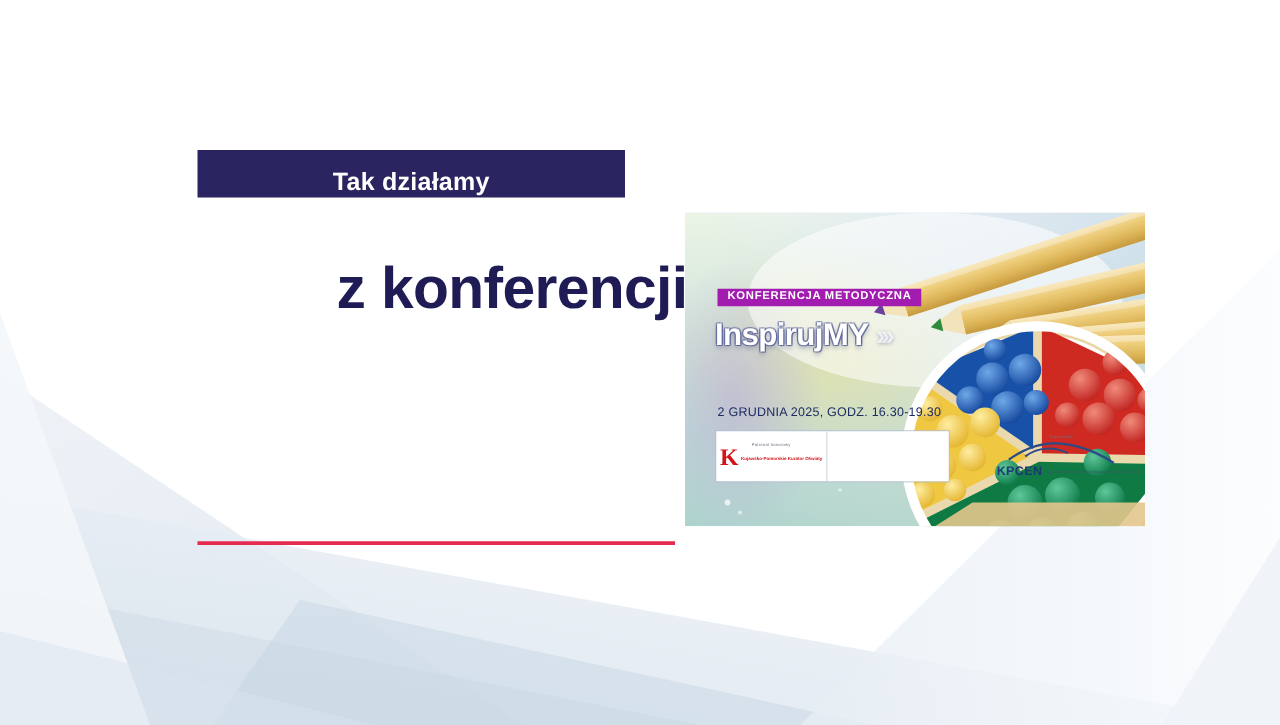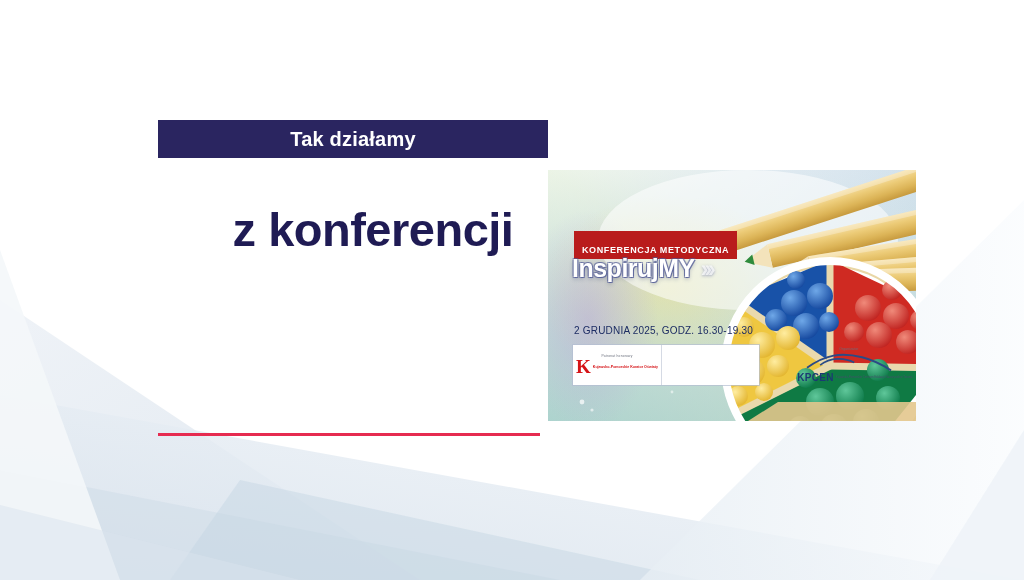--- a/index.html
+++ b/index.html
@@ -31,25 +31,25 @@
 
   
   #left-col {
     position: absolute;
     left: 158px;
     top: 120px;
     width: 392px;
   }
 
   #eyebrow-badge {
-    width: 390px;
+    width: 342px;
     height: 38px;
     background: #2A2560;
     display: flex;
-    align-items: center;
+    align-items: flex-end;
     justify-content: center;
   }
   #eyebrow-badge .label {
     color: #ffffff;
     font-size: 20px;
     font-weight: bold;
     letter-spacing: 0.2px;
     white-space: nowrap;
   }
 
@@ -64,21 +64,21 @@
     letter-spacing: -0.5px;
     white-space: nowrap;
   }
   #headline .line1 {
     color: #E62B50;
     text-align: center;
   }
   #headline .line2 {
     color: #1F1B54;
     margin-top: 46px;
-    text-align: center;
+    text-align: right;
     padding-left: 38px;
   }
 
   #red-rule {
     position: absolute;
     left: 158px;
     top: 433px;
     width: 382px;
     height: 3px;
     background: #E62B50;
@@ -100,26 +100,26 @@
     position: absolute;
     left: 0; top: 0;
     width: 368px; height: 251px;
     pointer-events: none;
   }
 
   #poster-kicker {
     position: absolute;
     left: 26px;
     top: 61px;
-    background: #b91c1c;
+    background: #a21caf;
     color: #ffffff;
     font-size: 9px;
     font-weight: bold;
     letter-spacing: 0.6px;
-    padding: 14px 8px 4px 8px;
+    padding: 0 8px 4px 8px;
     white-space: nowrap;
   }
 
   #poster-title {
     position: absolute;
     left: 24px;
     top: 85px;
     color: #ffffff;
     font-size: 25px;
     font-weight: bold;

